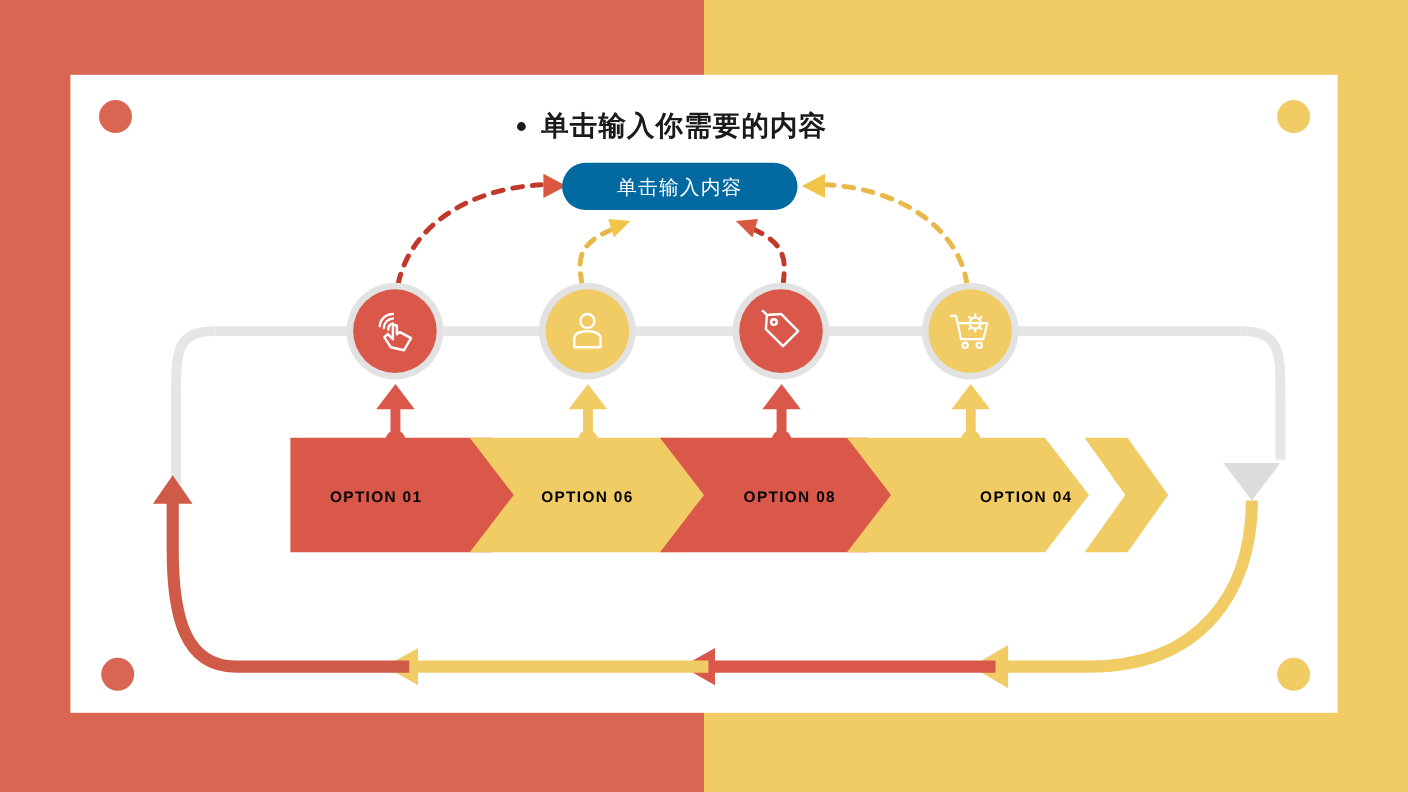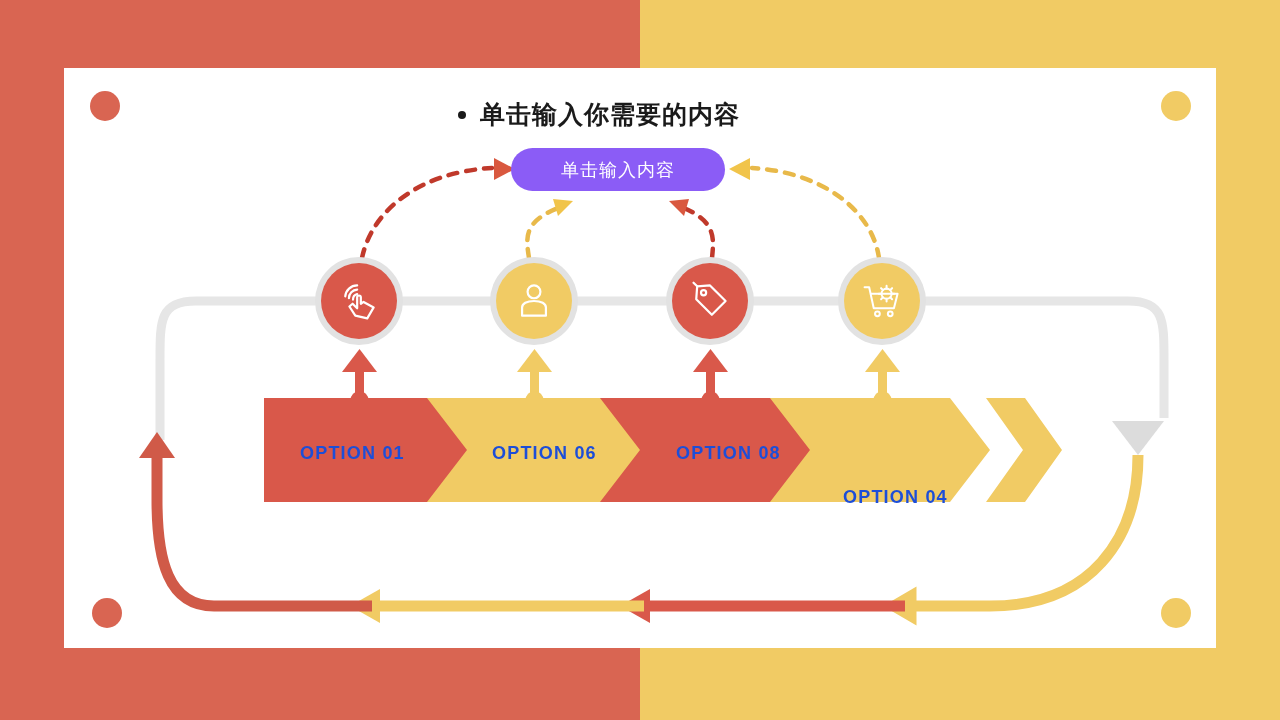--- a/index.html
+++ b/index.html
@@ -32,37 +32,37 @@
   #dot-tl { left:90px;  top:91px;  background:#d96552; }
   #dot-tr { left:1161px;top:91px;  background:#f1cb64; }
   #dot-bl { left:92px;  top:598px; background:#d96552; }
   #dot-br { left:1161px;top:598px; background:#f1cb64; }
 
   
   #canvas { position:absolute; left:0; top:0; width:1280px; height:720px; z-index:7; }
 
   
   #title-row {
-    position:absolute; left:458px; top:98px;
+    position:absolute; left:470px; top:98px;
     z-index:9; display:flex; align-items:center; gap:14px;text-align:right;
   }
   #title-bullet {
     width:8px; height:8px; border-radius:50%; background:#1a1a1a;
     flex:0 0 auto;
   }
   #title-text {
     font-size:25px; font-weight:bold; color:#1a1a1a;
     letter-spacing:1px; white-space:nowrap;
   }
 
   
   #pill {
     position:absolute; left:511px; top:148px;
     width:214px; height:43px; border-radius:22px;
-    background:#8b5cf6;
+    background:#0369a1;
     display:flex; align-items:center; justify-content:center;
     z-index:9;
   }
   #pill-label {
     color:#ffffff; font-size:18px; letter-spacing:1px; white-space:nowrap;
   }
 
   
   .node {
     position:absolute; width:76px; height:76px; border-radius:50%;
@@ -72,27 +72,27 @@
   }
   .node.red    { background:#d9584a; }
   .node.yellow { background:#f1cb64; }
   #node-1 { left:321px; top:263px; }
   #node-2 { left:496px; top:263px; }
   #node-3 { left:672px; top:263px; }
   #node-4 { left:844px; top:263px; }
   .node svg { width:44px; height:44px; display:block; }
   .chev-label {
     position:absolute; top:443px; z-index:9;
-    font-size:18px; font-weight:bold; color:#1d4ed8;
+    font-size:14px; font-weight:bold; color:#000000;
     letter-spacing:1.2px; white-space:nowrap;
   }
   #lbl-1 { left:300px; }
   #lbl-2 { left:492px; }
   #lbl-3 { left:676px; }
-  #lbl-4 { left:843px;margin-top:44px; }
+  #lbl-4 { left:891px; }
 </style>
 </head>
 <body>
 
 <div id="bg-left"></div>
 <div id="bg-right"></div>
 
 <div id="card"></div>
 
 <div class="corner-dot" id="dot-tl"></div>

